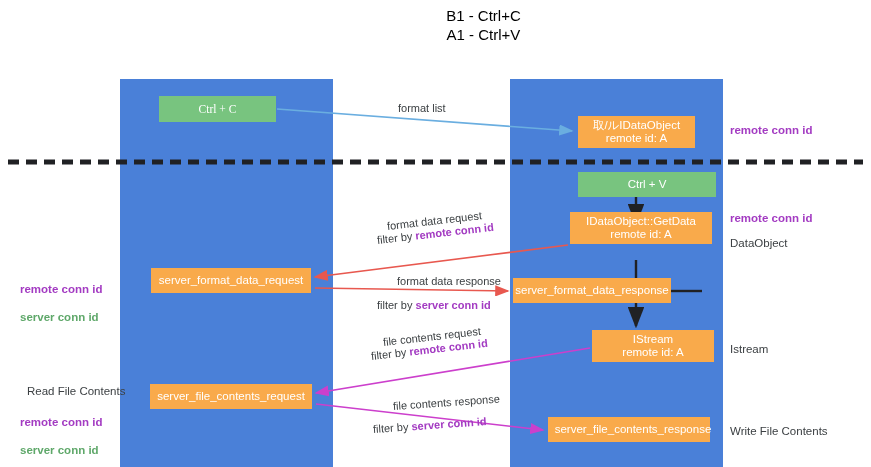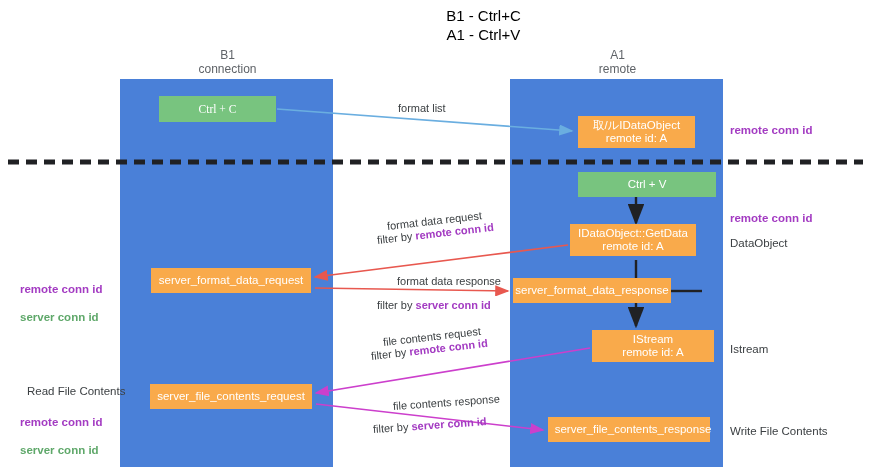--- a/index.html
+++ b/index.html
@@ -35,21 +35,21 @@
     display:flex;align-items:center;justify-content:center;
     text-align:center;color:#ffffff;font-size:11.5px;line-height:13px;
     white-space:pre-line;z-index:3;
   }
   .green{background:#78c47f;}
   .orange{background:#f9aa4b;}
 
   .n-ctrlc{left:159px;top:96px;width:117px;height:26px;font-family:Liberation Serif, serif;}
   .n-idataobject{left:578px;top:116px;width:117px;height:32px;}
   .n-ctrlv{left:578px;top:172px;width:138px;height:25px;}
-  .n-getdata{left:570px;top:224px;width:126px;height:32px;}
+  .n-getdata{left:570px;top:212px;width:142px;height:32px;}
   .n-sfdreq{left:151px;top:268px;width:160px;height:25px;}
   .n-sfdres{left:513px;top:278px;width:158px;height:25px;}
   .n-istream{left:592px;top:330px;width:122px;height:32px;}
   .n-sfcreq{left:150px;top:384px;width:162px;height:25px;}
   .n-sfcres{left:548px;top:417px;width:162px;height:25px;padding-left:8px;}
 
   .sidelabel{
     position:absolute;font-size:11.5px;line-height:14px;color:#3c4043;
     white-space:pre-line;z-index:4;
   }
@@ -126,24 +126,20 @@
 
     <line x1="590" y1="348" x2="316" y2="393" stroke="#cc3fcc" stroke-width="1.6" marker-end="url(#ar-mag)"></line>
     <line x1="316" y1="404" x2="543" y2="430" stroke="#cc3fcc" stroke-width="1.6" marker-end="url(#ar-mag)"></line>
 
     <line x1="8" y1="162" x2="863" y2="162" stroke="#202124" stroke-width="5" stroke-dasharray="11 7"></line>
   </svg>
 
   <div class="title">B1 - Ctrl+C
 A1 - Ctrl+V</div>
 
-  <div class="colhead colhead-b1">B1
-connection</div>
-  <div class="colhead colhead-a1">A1
-remote</div>
 
   <div class="node green n-ctrlc">Ctrl + C</div>
   <div class="node orange n-idataobject">取/ルIDataObject
 remote id: A</div>
   <div class="node green n-ctrlv">Ctrl + V</div>
   <div class="node orange n-getdata">IDataObject::GetData
 remote id: A</div>
   <div class="node orange n-sfdres">server_format_data_response</div>
   <div class="node orange n-sfdreq">server_format_data_request</div>
   <div class="node orange n-istream">IStream

